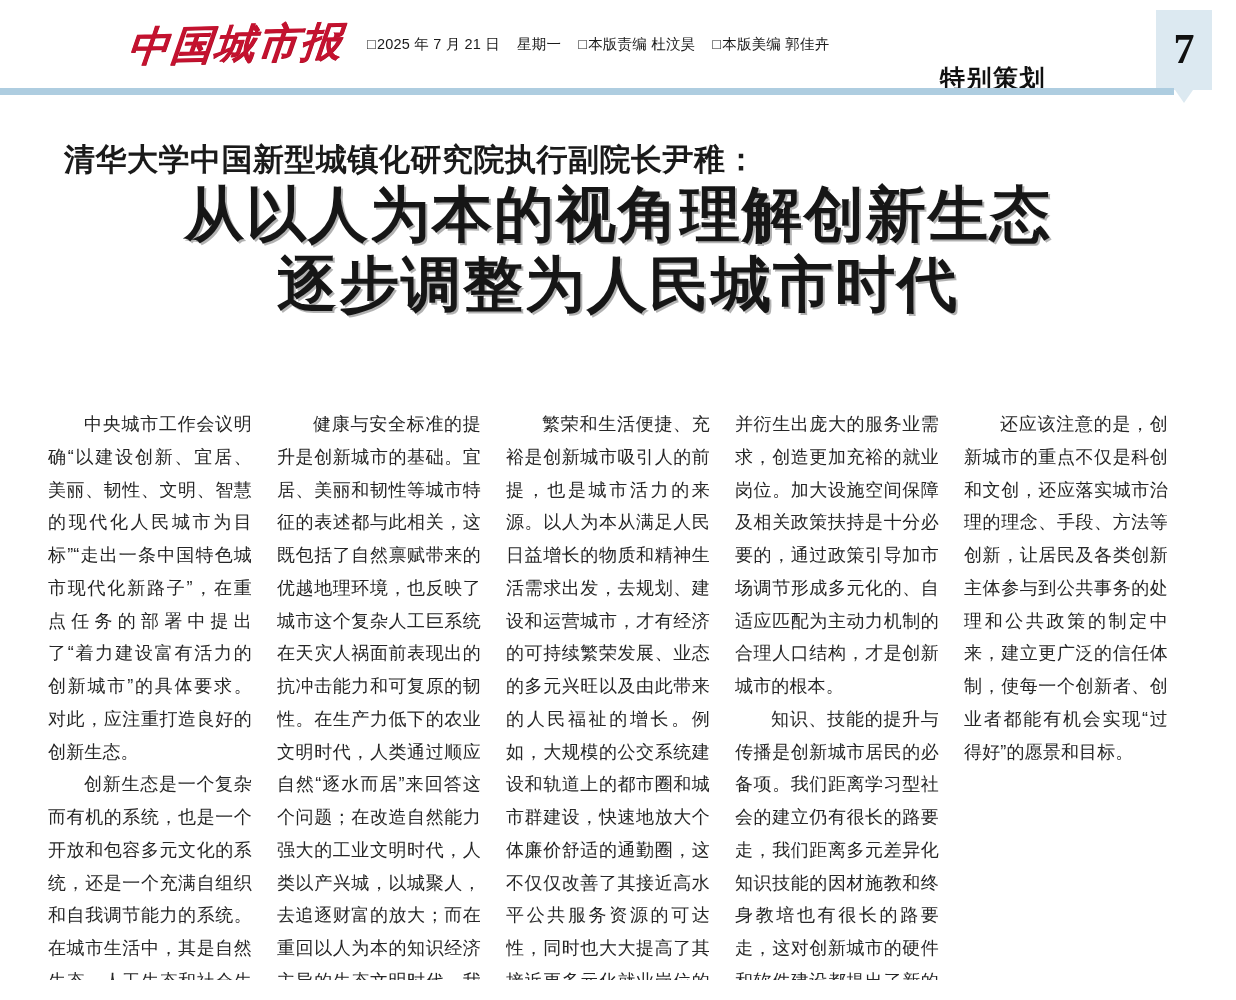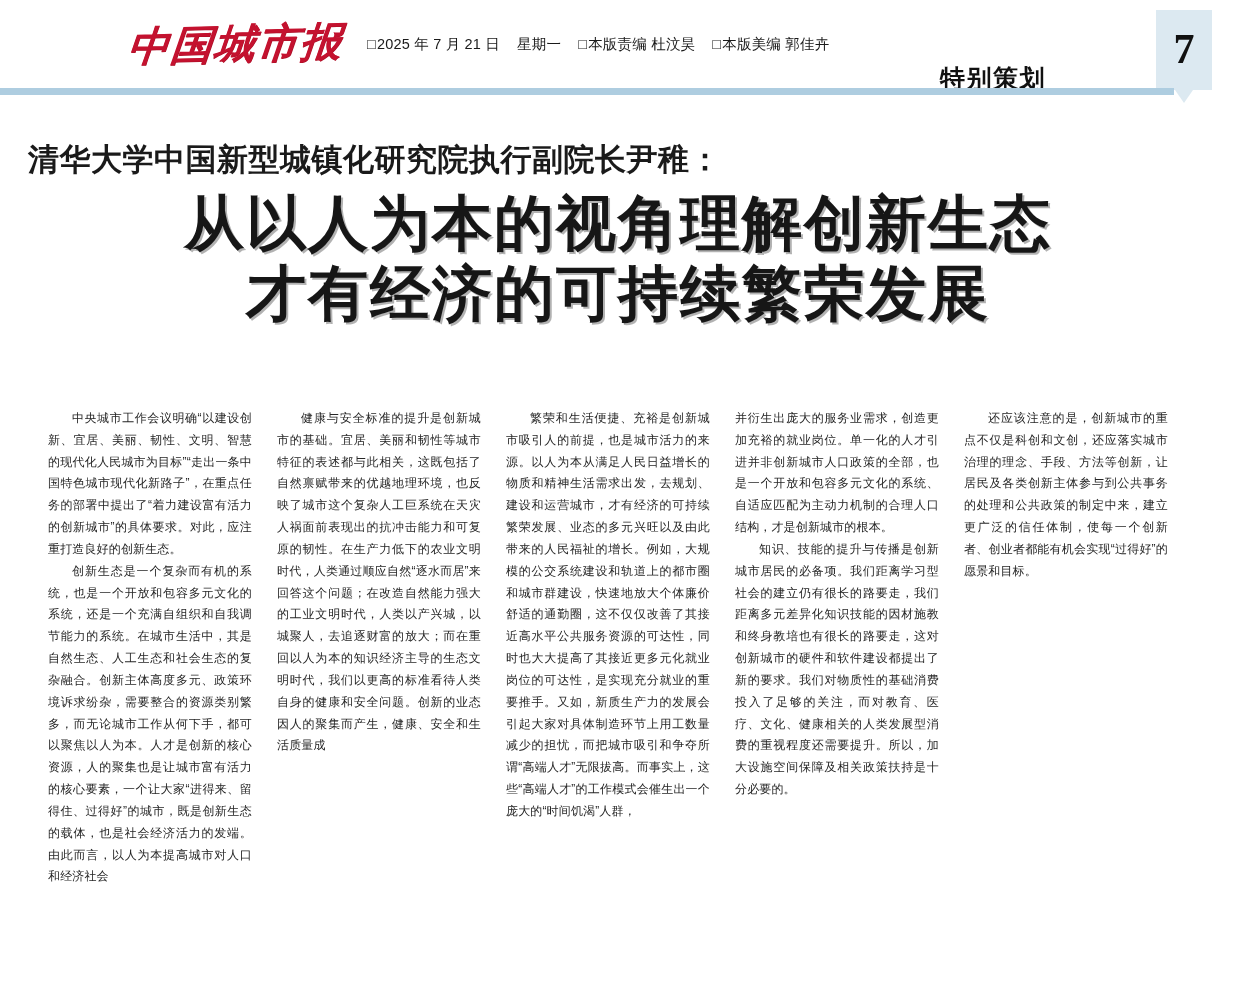--- a/index.html
+++ b/index.html
@@ -95,32 +95,32 @@
     left: 0;
     top: 88px;
     width: 1174px;
     height: 7px;
     background: #aecde0;
   }
 
   
   .headline-block {
     margin-top: 52px;
-    padding: 0 28px;
+    padding: 0 64px;
   }
   .shoulder {
     font-size: 31px;
     font-weight: bold;
     letter-spacing: 0.5px;
     color: #1a1a1a;
     line-height: 1.3;
   }
   .main-head {
     text-align: center;
-    margin-top: 9px;
+    margin-top: 0;
   }
   .main-head-line {
     font-family: "Liberation Serif", "DejaVu Serif", serif;
     font-size: 60px;
     font-weight: bold;
     letter-spacing: 2px;
     line-height: 1.17;
     color: #161616;
     white-space: nowrap;
     text-shadow: 2px 2px 0 rgba(0,0,0,0.30);
@@ -131,21 +131,21 @@
     position: absolute;
     left: 48px;
     top: 408px;
     width: 1140px;
     height: 572px;
     display: flex;
     gap: 25px;
   }
   .col {
     width: 204px;
-    font-size: 12px;
+    font-size: 18px;
     line-height: 1.82;
     text-align: justify;
     text-align-last: left;
     color: #262626;
     letter-spacing: 0.15px;
     overflow: hidden;
   }
   .col p {
     margin: 0;
     text-indent: 2em;
@@ -170,41 +170,41 @@
     <div class="page-tab-notch"></div>
   </div>
 
   <div class="header-rule"></div>
 </div>
 
 <div class="headline-block">
   <div class="shoulder">清华大学中国新型城镇化研究院执行副院长尹稚：</div>
   <div class="main-head">
     <div class="main-head-line">从以人为本的视角理解创新生态</div>
-    <div class="main-head-line">才有经济的可持续繁荣发展</div>
+    <div class="main-head-line">逐步调整为人民城市时代</div>
   </div>
 </div>
 
 <div class="body-area">
 
   <div class="col">
     <p>中央城市工作会议明确“以建设创新、宜居、美丽、韧性、文明、智慧的现代化人民城市为目标”“走出一条中国特色城市现代化新路子”，在重点任务的部署中提出了“着力建设富有活力的创新城市”的具体要求。对此，应注重打造良好的创新生态。</p>
     <p>创新生态是一个复杂而有机的系统，也是一个开放和包容多元文化的系统，还是一个充满自组织和自我调节能力的系统。在城市生活中，其是自然生态、人工生态和社会生态的复杂融合。创新主体高度多元、政策环境诉求纷杂，需要整合的资源类别繁多，而无论城市工作从何下手，都可以聚焦以人为本。人才是创新的核心资源，人的聚集也是让城市富有活力的核心要素，一个让大家“进得来、留得住、过得好”的城市，既是创新生态的载体，也是社会经济活力的发端。由此而言，以人为本提高城市对人口和经济社会</p>
   </div>
 
   <div class="col">
     <p>健康与安全标准的提升是创新城市的基础。宜居、美丽和韧性等城市特征的表述都与此相关，这既包括了自然禀赋带来的优越地理环境，也反映了城市这个复杂人工巨系统在天灾人祸面前表现出的抗冲击能力和可复原的韧性。在生产力低下的农业文明时代，人类通过顺应自然“逐水而居”来回答这个问题；在改造自然能力强大的工业文明时代，人类以产兴城，以城聚人，去追逐财富的放大；而在重回以人为本的知识经济主导的生态文明时代，我们以更高的标准看待人类自身的健康和安全问题。创新的业态因人的聚集而产生，健康、安全和生活质量成</p>
   </div>
 
   <div class="col">
     <p>繁荣和生活便捷、充裕是创新城市吸引人的前提，也是城市活力的来源。以人为本从满足人民日益增长的物质和精神生活需求出发，去规划、建设和运营城市，才有经济的可持续繁荣发展、业态的多元兴旺以及由此带来的人民福祉的增长。例如，大规模的公交系统建设和轨道上的都市圈和城市群建设，快速地放大个体廉价舒适的通勤圈，这不仅仅改善了其接近高水平公共服务资源的可达性，同时也大大提高了其接近更多元化就业岗位的可达性，是实现充分就业的重要推手。又如，新质生产力的发展会引起大家对具体制造环节上用工数量减少的担忧，而把城市吸引和争夺所谓“高端人才”无限拔高。而事实上，这些“高端人才”的工作模式会催生出一个庞大的“时间饥渴”人群，</p>
   </div>
 
   <div class="col">
-    <p class="cont">并衍生出庞大的服务业需求，创造更加充裕的就业岗位。单一化的人才引进并非创新城市人口政策的全部，也是一个开放和包容多元文化的系统、自适应匹配为主动力机制的合理人口结构，才是创新城市的根本。</p>
+    <p class="cont">并衍生出庞大的服务业需求，创造更加充裕的就业岗位。加大设施空间保障及相关政策扶持是十分必要的，通过政策引导加市场调节形成多元化的、自适应匹配为主动力机制的合理人口结构，才是创新城市的根本。</p>
     <p>知识、技能的提升与传播是创新城市居民的必备项。我们距离学习型社会的建立仍有很长的路要走，我们距离多元差异化知识技能的因材施教和终身教培也有很长的路要走，这对创新城市的硬件和软件建设都提出了新的要求。我们对物质性的基础消费投入了足够的关注，而对教育、医疗、文化、健康相关的人类发展型消费的重视程度还需要提升。所以，加大设施空间保障及相关政策扶持是十分必要的。</p>
 
   </div>
 
   <div class="col">
     <p><span>还应该注意的是，创新城市的重点不仅是科创和文创，还应落实城市治理的理念、手段、方法等创新，让居民及各类创新主体参与到公共事务的处理和公共政策的制定中来，建立更广泛的信任体制，使每一个创新者、创业者都能有机会实现“过得好”的愿景和目标。</span></p>
   </div>
 
 </div>
 

